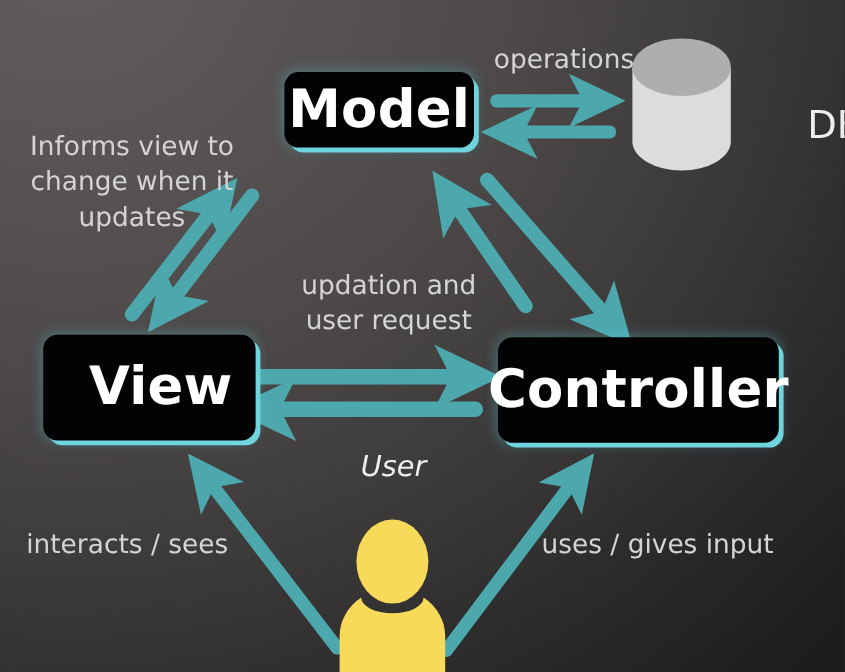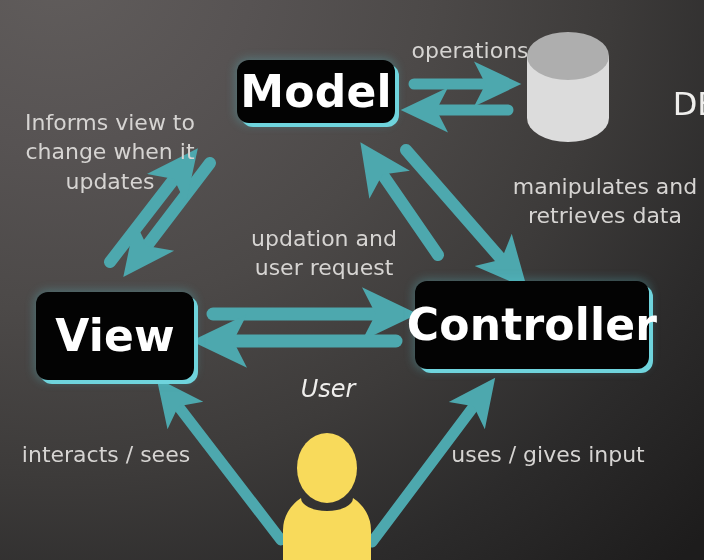--- a/index.html
+++ b/index.html
@@ -36,21 +36,21 @@
   }
   .box span {
     color: #ffffff;
     font-weight: bold;
     letter-spacing: .2px;
     line-height: 1;
     font-family: "DejaVu Sans", sans-serif;
   }
   #box-model  { left: 237px; top: 60px;  width: 158px; height: 63px; }
   #box-model span  { font-size: 44px; }
-  #box-view   { left: 36px;  top: 292px; width: 158px; height: 88px; }
+  #box-view   { left: 36px;  top: 279px; width: 158px; height: 88px; padding-left: 19px; }
   #box-view span   { font-size: 44px; }
   #box-ctrl   { left: 415px; top: 281px; width: 234px; height: 88px; }
   #box-ctrl span   { font-size: 44px; }
 
   
   .cap {
     position: absolute;
     color: #d6d4d2;
     font-size: 22px;
     line-height: 1.33;
@@ -158,22 +158,20 @@
   <div class="box" id="box-ctrl">
     <span>Controller</span>
   </div>
 
   <div class="cap" id="cap-operations">operations</div>
 
   <div class="cap" id="cap-informs">Informs view to
 change when it
 updates</div>
 
-  <div class="cap" id="cap-manip">manipulates and
-retrieves data</div>
 
   <div class="cap" id="cap-updation">updation and
 user request</div>
 
   <div class="cap" id="cap-interacts">interacts / sees</div>
 
   <div class="cap" id="cap-uses">uses / gives input</div>
 
   <div id="cap-user">User</div>
 

